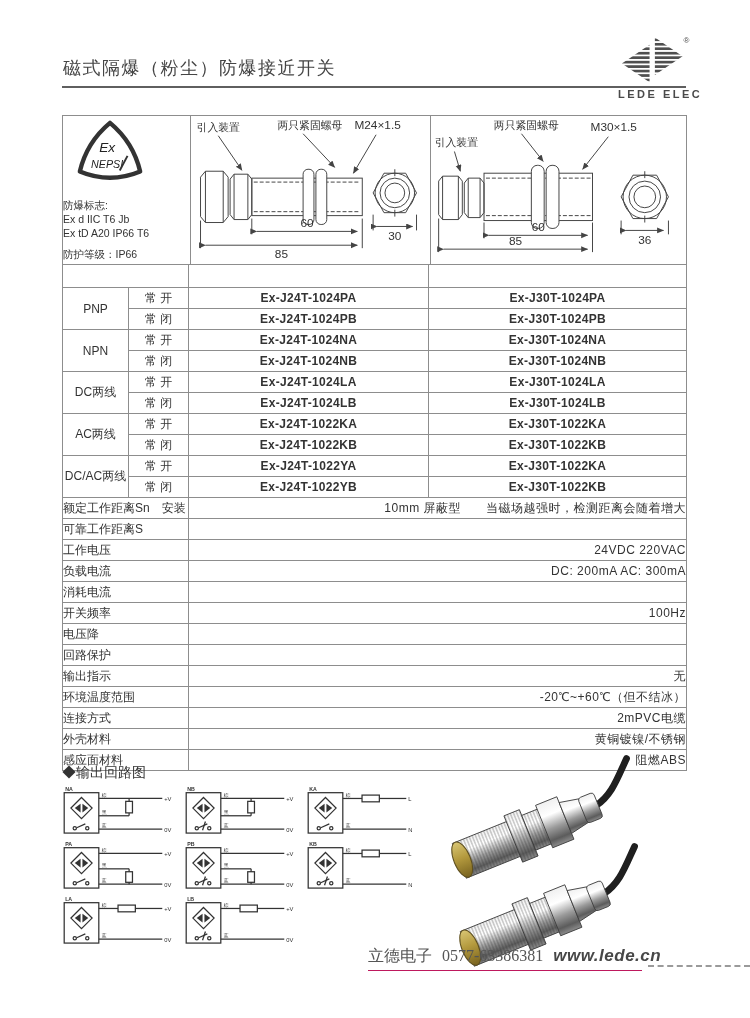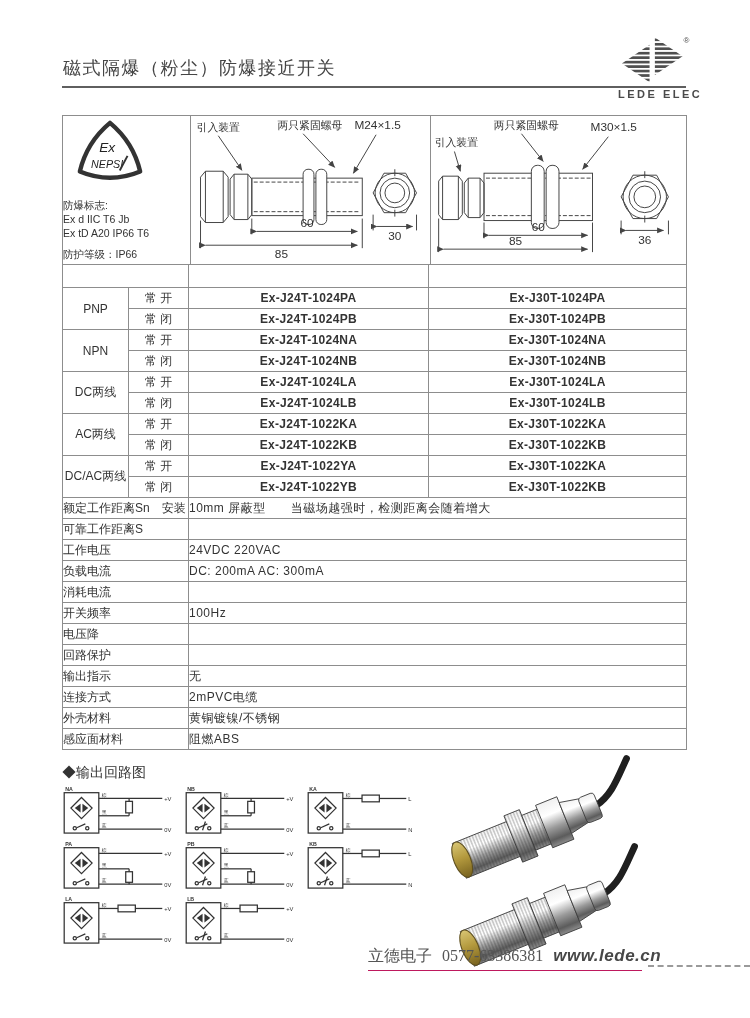--- a/index.html
+++ b/index.html
@@ -23,21 +23,21 @@
   .cert-ip{margin-top:7px;font-size:10.5px;color:#333;}
   .draw-cell{vertical-align:top;padding:2px 0 0 0;}
 
   .t-models td{height:20px;text-align:center;font-size:12px;color:#333;}
   .t-models tr.empty-row td{height:22px;}
   .model{font-weight:bold;font-size:12.5px;color:#222;letter-spacing:.3px;}
   .cat{font-size:11.5px;}
 
   .t-specs td{height:20px;font-size:12px;color:#333;}
   .spec-label{padding-left:8px;margin-top:24px;}
-  .spec-value{text-align:left;letter-spacing:.5px;}
+  .spec-value{text-align:right;letter-spacing:.5px;}
 
   
   .c-head{position:absolute;left:62px;top:764px;font-size:14px;color:#333;}
   .c-grid{position:absolute;left:60px;top:785px;width:372px;display:grid;
           grid-template-columns:repeat(3,122px);row-gap:5px;}
   .c-item svg{display:block;}
 
   
   .photo{position:absolute;width:208px;height:86px;}
   .photo1{left:444px;top:782px;transform:rotate(-22deg);}
@@ -303,20 +303,24 @@
             <td class="spec-label">电压降</td>
             <td class="spec-value"></td>
           </tr>
       <tr>
             <td class="spec-label">回路保护</td>
             <td class="spec-value"></td>
           </tr>
       <tr>
             <td class="spec-label">输出指示</td>
             <td class="spec-value">无</td>
+          </tr>
+      <tr>
+            <td class="spec-label">环境温度范围</td>
+            <td class="spec-value">-20℃~+60℃（但不结冰）</td>
           </tr>
       <tr>
             <td class="spec-label">连接方式</td>
             <td class="spec-value">2mPVC电缆</td>
           </tr>
       <tr>
             <td class="spec-label">外壳材料</td>
             <td class="spec-value">黄铜镀镍/不锈钢</td>
           </tr>
       <tr>

